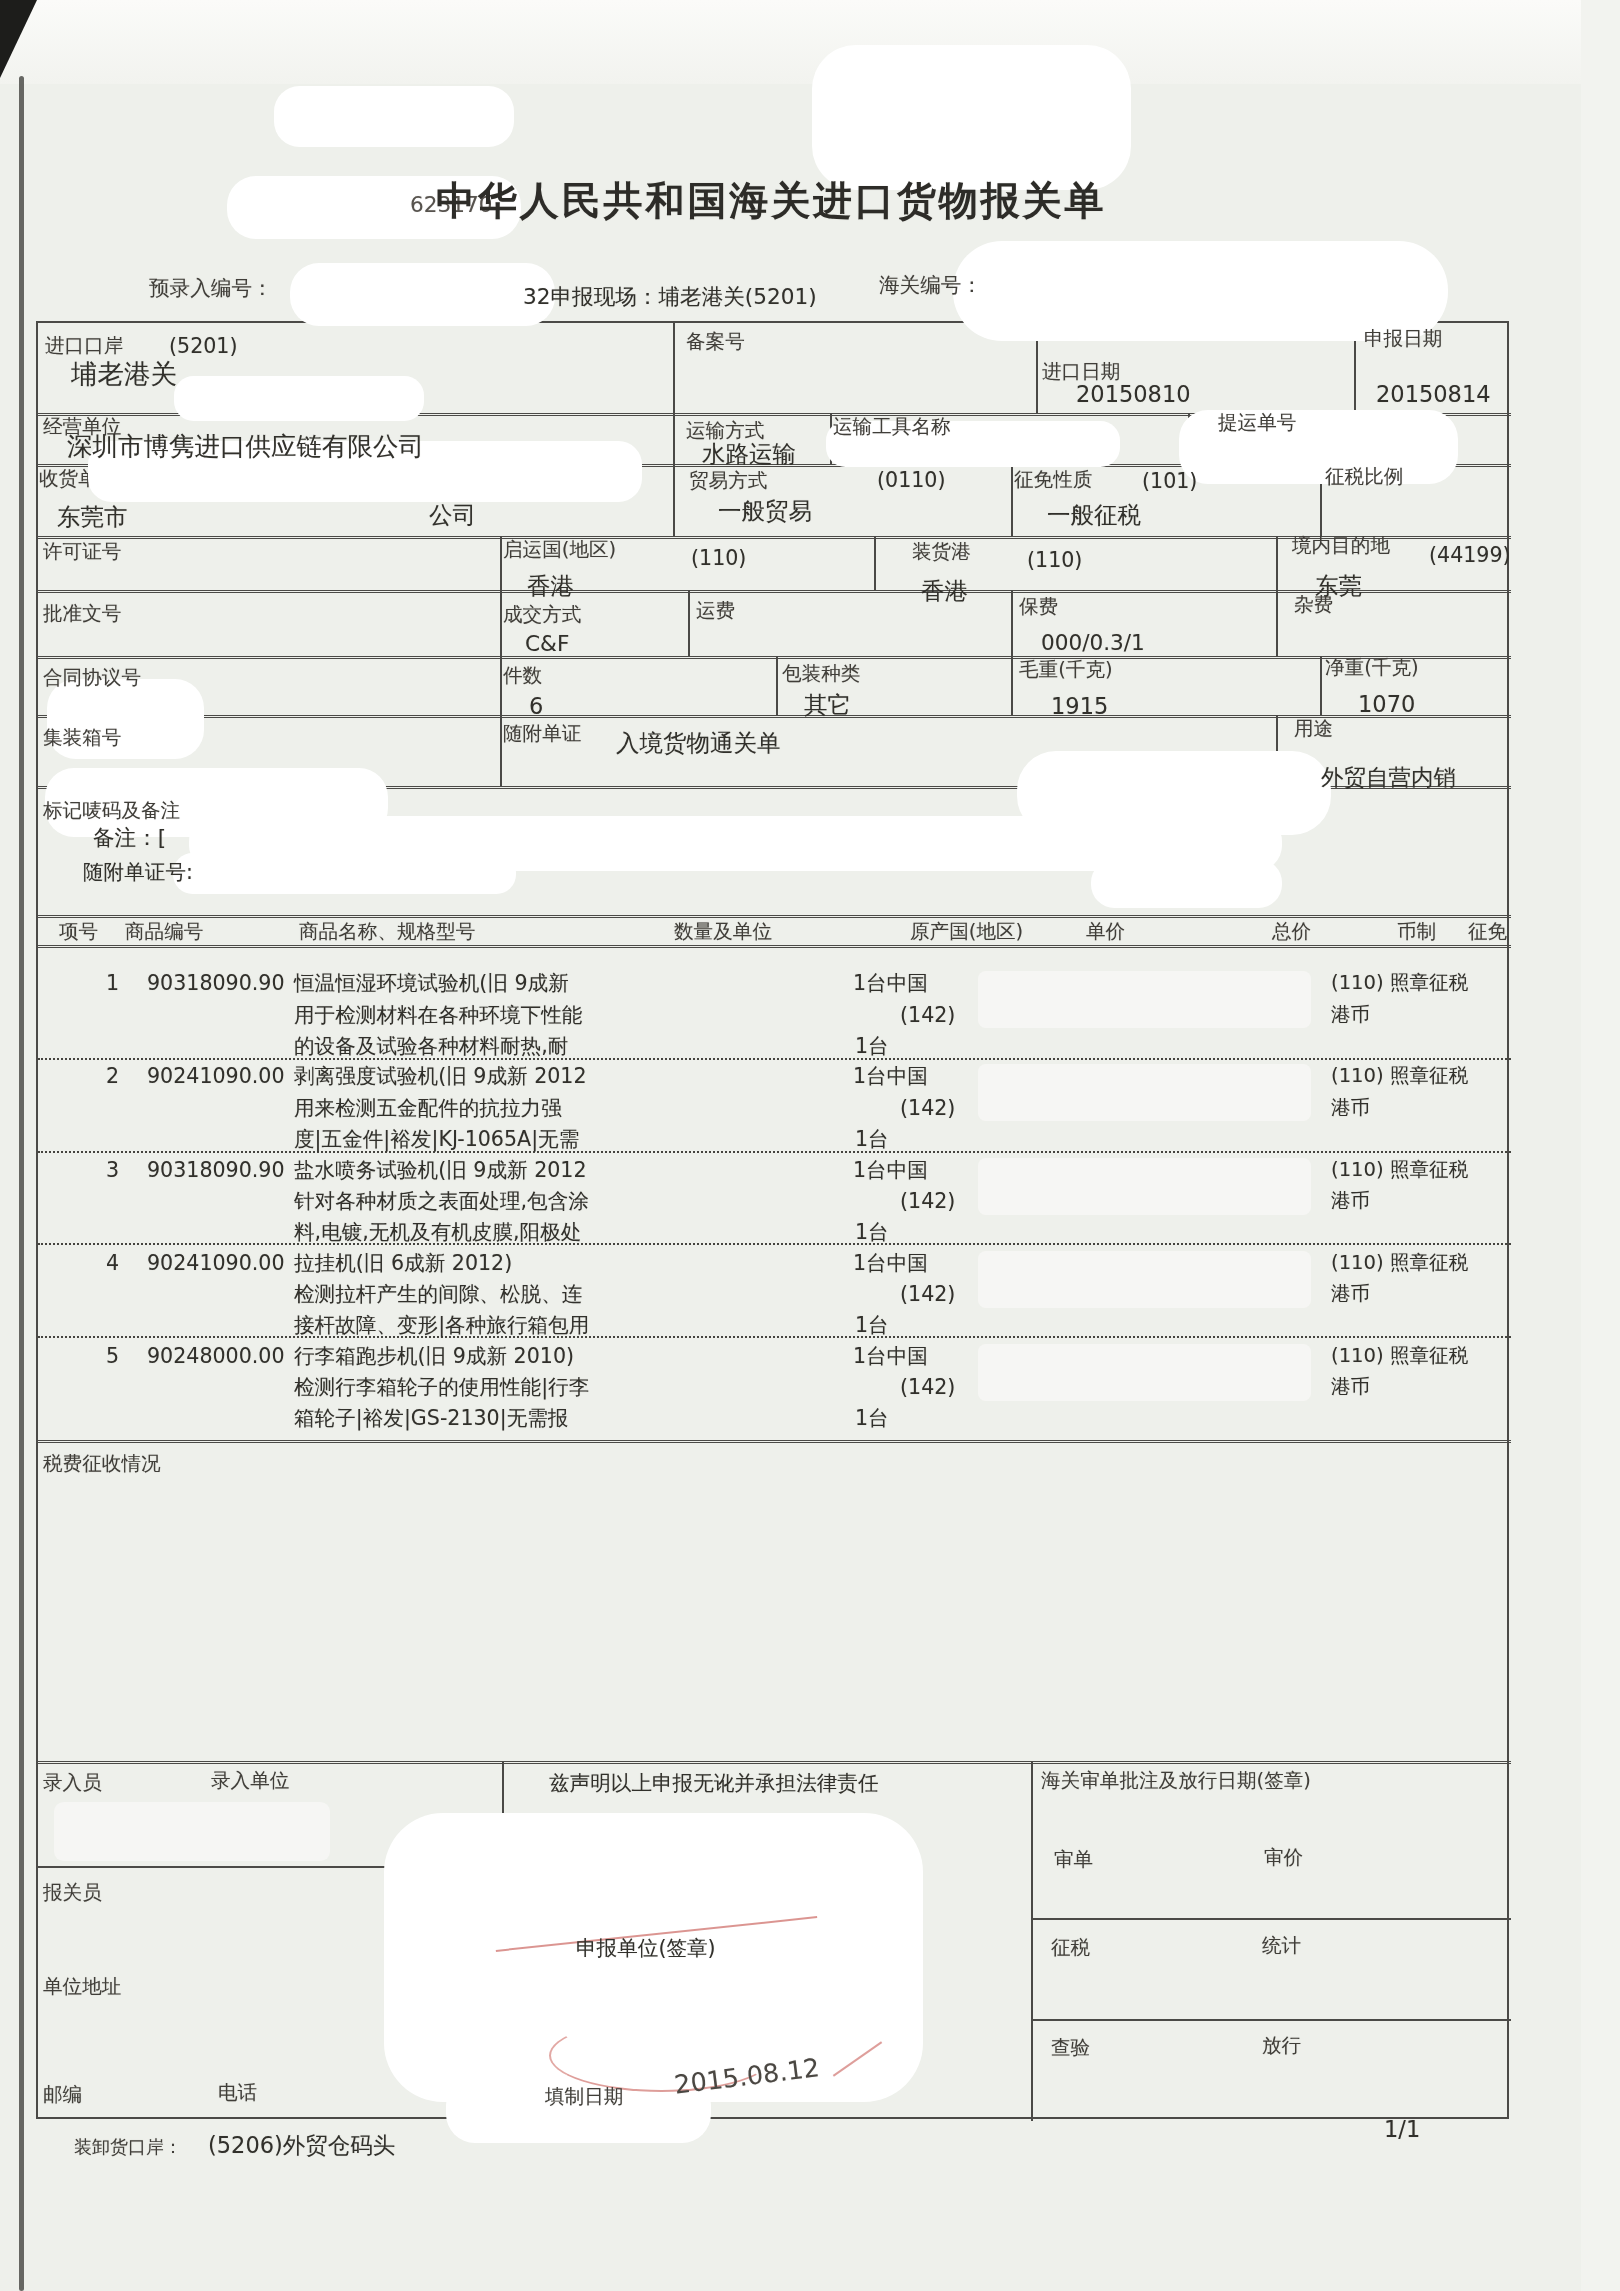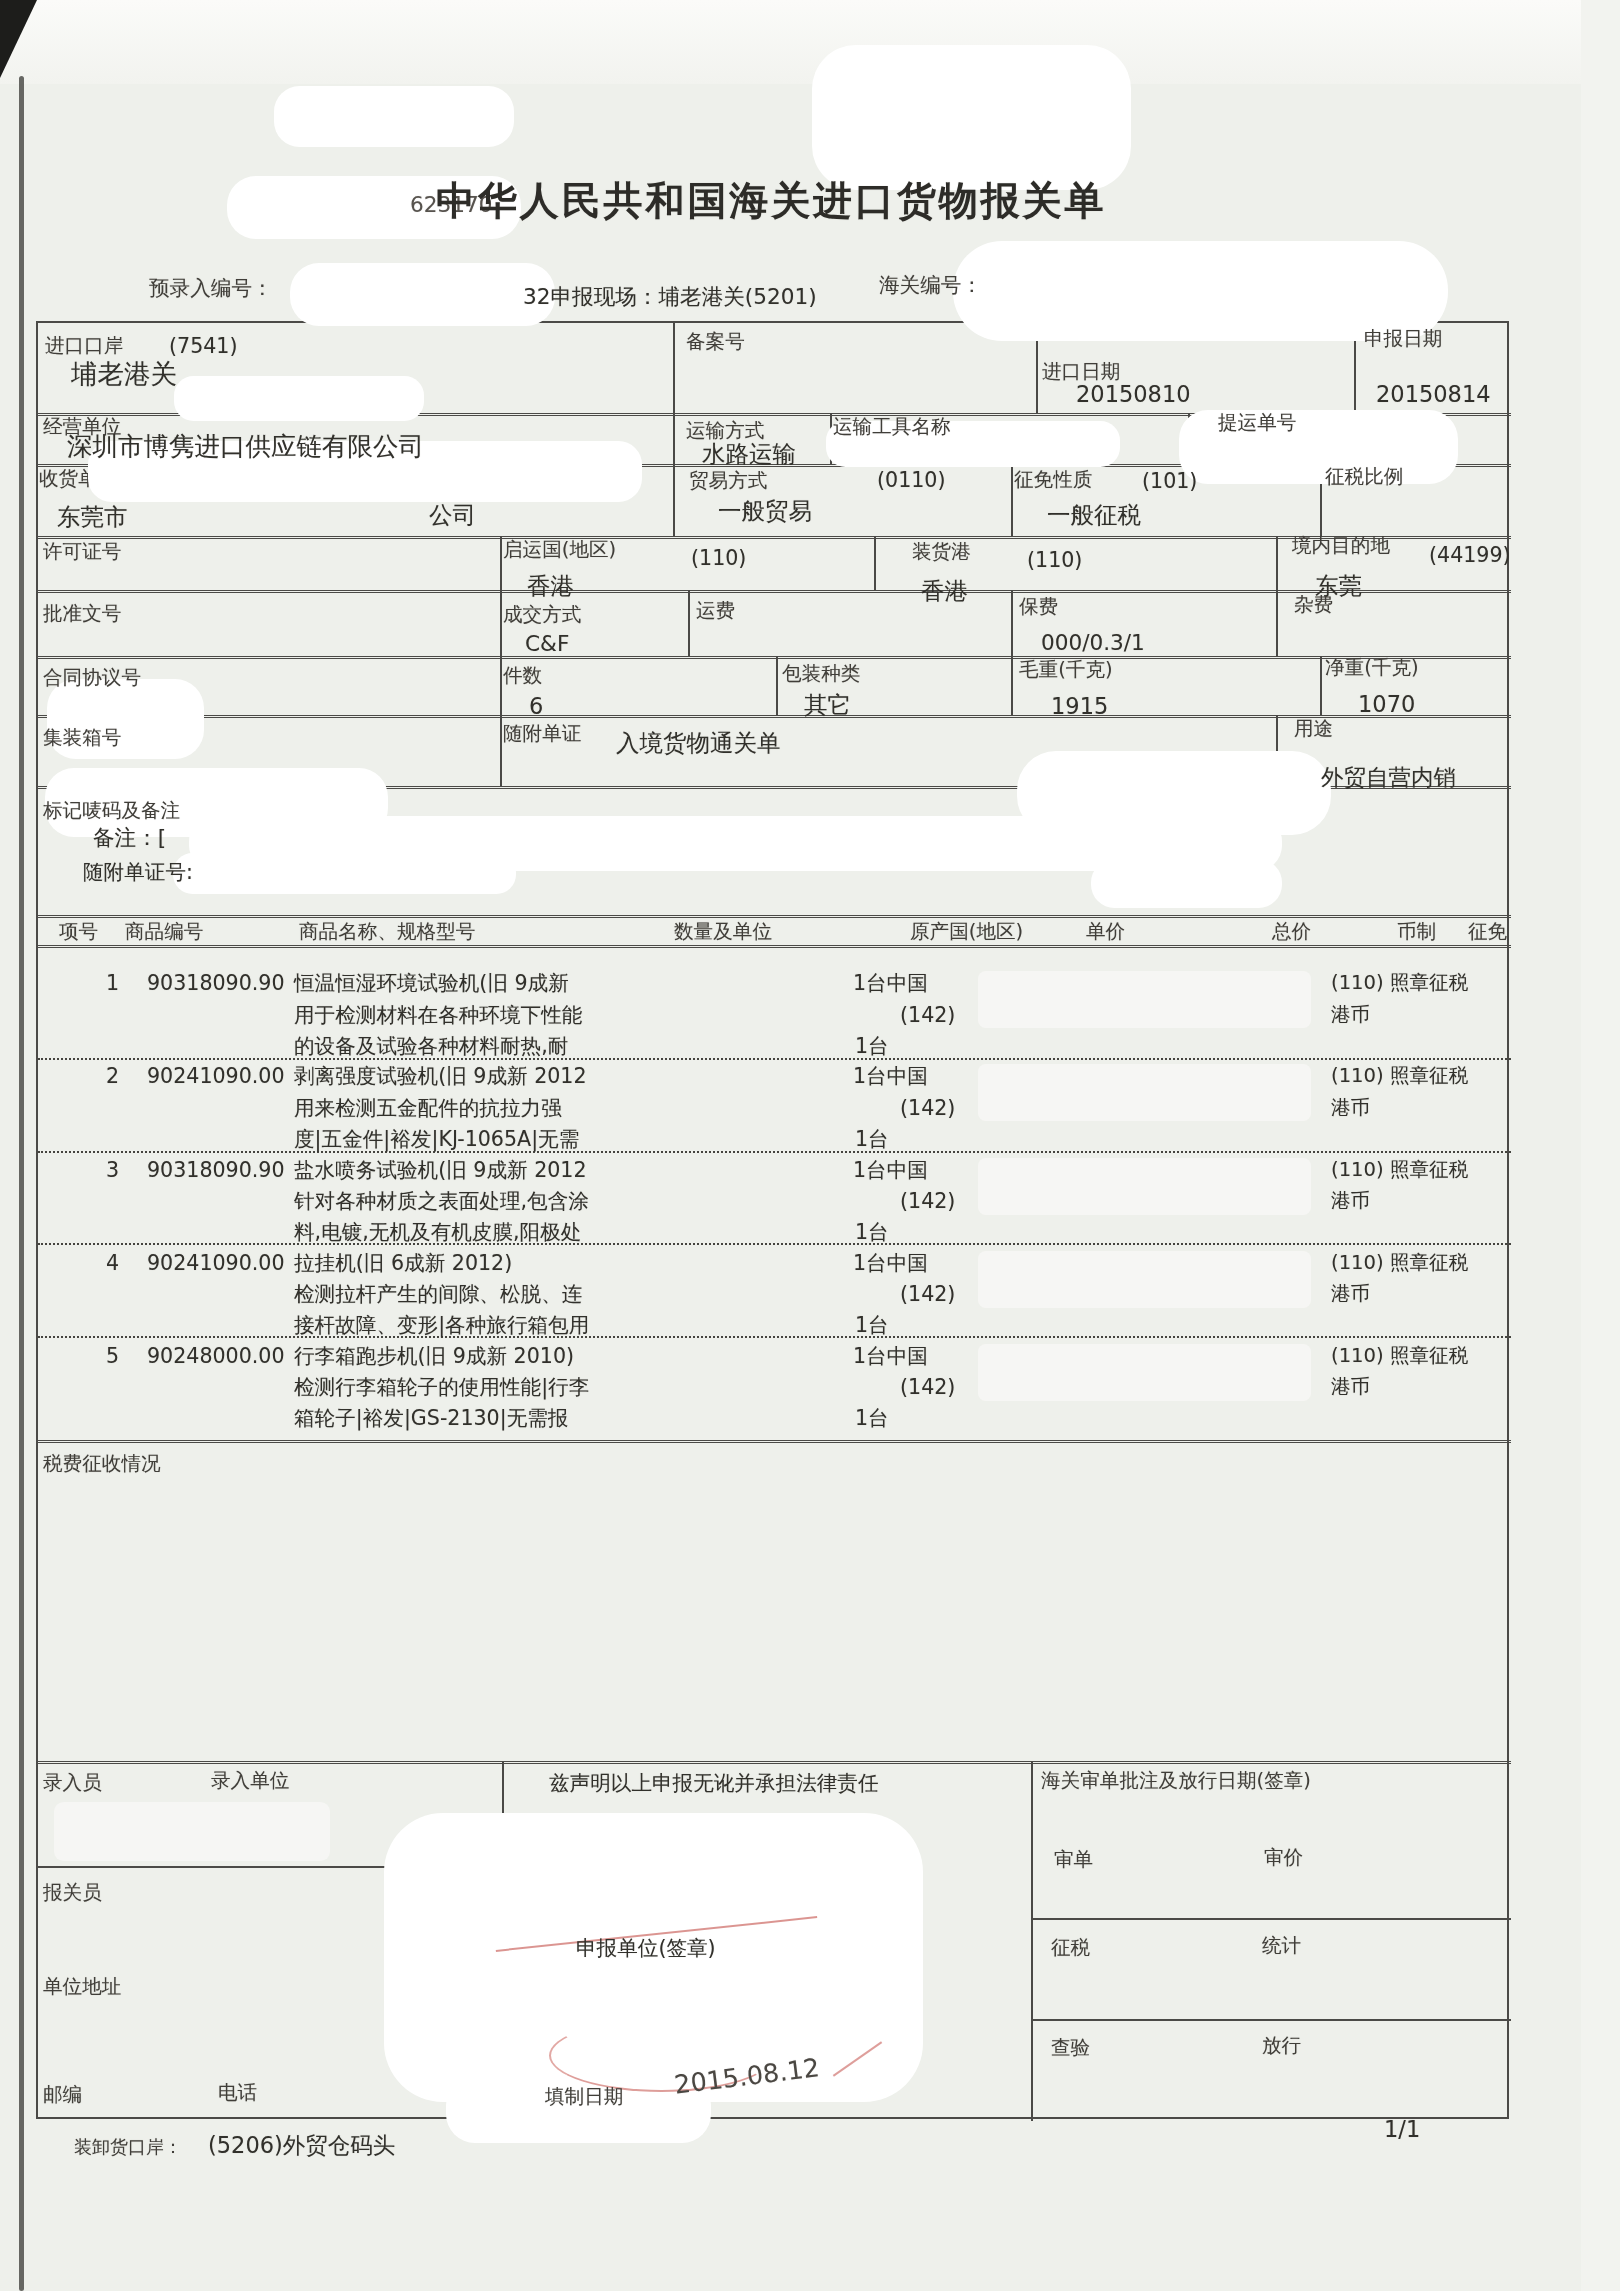--- a/index.html
+++ b/index.html
@@ -118,21 +118,21 @@
   <div class="red2" style="left:978px;top:1344px;width:333px;height:57px;border-radius:7.8px;"></div>
   <div class="red2" style="left:54px;top:1802px;width:276px;height:59px;border-radius:9.8px;"></div>
   <div class="red" style="left:384px;top:1813px;width:539px;height:289px;border-radius:59px;"></div>
   <div class="red" style="left:446px;top:2076px;width:265px;height:67px;border-radius:29px;"></div>
 
   <div class="stamp-line" style="left:495px;top:1933px;"></div>
   <div class="stamp-arc" style="left:549px;top:2019px;"></div>
   <div class="stamp-tick" style="left:828px;top:2058px;"></div>
 
   <span class="t lbl" style="left:45px;top:335px;font-size:19.6px;">进口口岸</span>
-  <span class="t" style="left:169px;top:335px;font-size:20.6px;">(7541)</span>
+  <span class="t" style="left:169px;top:335px;font-size:20.6px;">(5201)</span>
   <span class="t" style="left:71px;top:359px;font-size:26.5px;">埔老港关</span>
   <span class="t lbl" style="left:686px;top:331px;font-size:19.6px;">备案号</span>
   <span class="t lbl" style="left:1042px;top:330px;font-size:19.6px;margin-top:31px;">进口日期</span>
   <span class="t" style="left:1076px;top:382px;font-size:22.5px;">20150810</span>
   <span class="t lbl" style="left:1364px;top:328px;font-size:19.6px;">申报日期</span>
   <span class="t" style="left:1376px;top:382px;font-size:22.5px;">20150814</span>
 
   <span class="t lbl" style="left:43px;top:416px;font-size:19.6px;">经营单位</span>
   <span class="t" style="left:67px;top:432px;font-size:25.5px;">深圳市博隽进口供应链有限公司</span>
   <span class="t lbl" style="left:686px;top:420px;font-size:19.6px;">运输方式</span>

